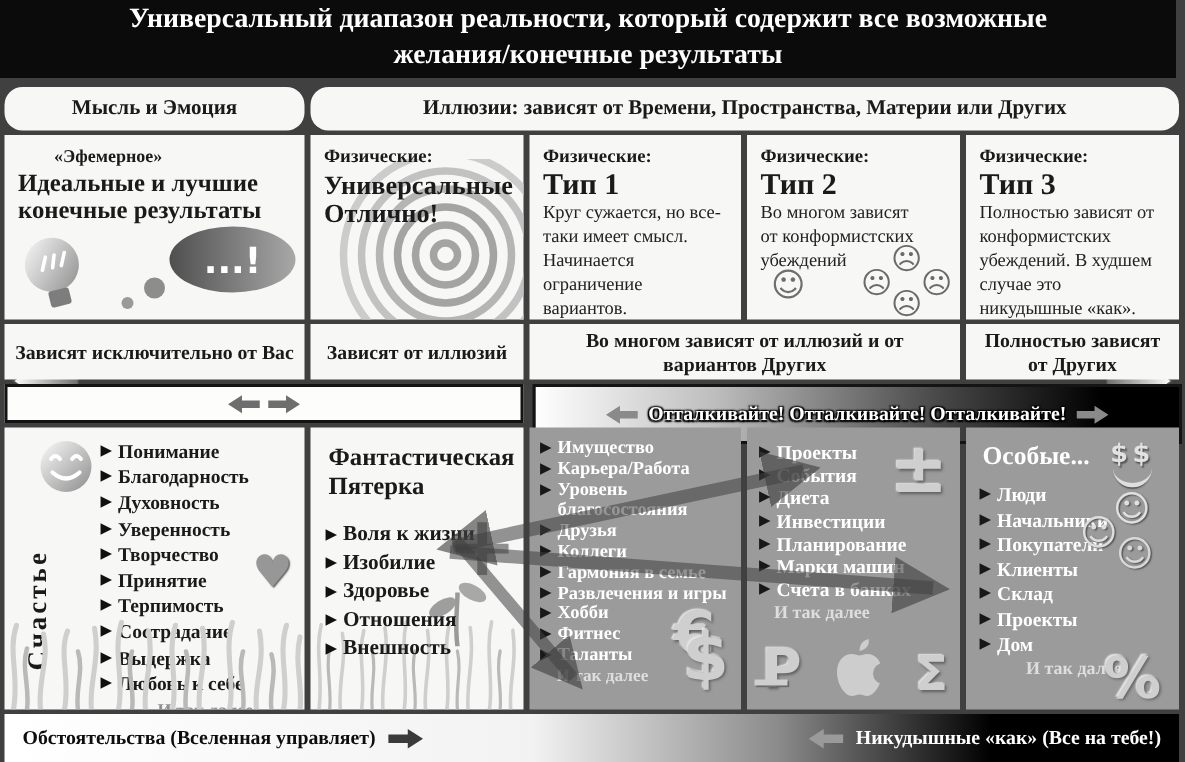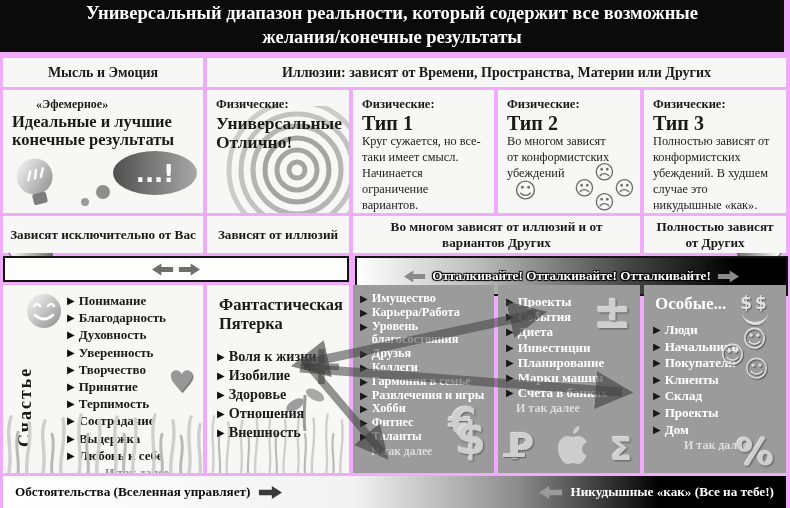--- a/index.html
+++ b/index.html
@@ -1,33 +1,33 @@
 <!DOCTYPE html>
 <html><head>
 <meta charset="utf-8">
 <style>
   html,body{margin:0;padding:0;background:#2b2b2b;}
   #stage{
-    position:relative;width:790px;height:508px;background:#f0abfc;
+    position:relative;width:790px;height:508px;background:#404040;
     font-family:"Liberation Serif",serif;color:#1a1a1a;overflow:hidden;
     -webkit-font-smoothing:antialiased;
   }
   .c{position:absolute;background:#f7f7f5;box-sizing:border-box;overflow:hidden;}
   .gray{background:#9b9b9b;color:#fff;}
   .center{display:flex;align-items:center;justify-content:center;text-align:center;}
 
   
   #title-band{left:3px;top:3px;width:784px;height:52px;background:#0b0b0b;color:#fff;
     display:flex;align-items:center;justify-content:center;text-align:center;
     font-size:18.5px;font-weight:700;line-height:1.28;padding:0 58px;box-sizing:border-box;}
   .band-arrow{position:absolute;top:50%;transform:translateY(-50%);}
   #band-arrow-left{left:8px;} #band-arrow-right{right:8px;}
 
   
-  .hdr{font-size:14px;font-weight:700;}
+  .hdr{font-size:14px;font-weight:700;border-radius:12px;}
   .dep{font-size:13.2px;font-weight:700;line-height:1.2;padding:2px 6px;}
 
   
   .typecell{padding:7px 9px;}
   .tag{font-size:12.5px;font-weight:700;}
   .type-title{font-size:20px;font-weight:700;line-height:1.02;margin-top:1px;}
   .type-body{font-size:12.3px;line-height:1.3;margin-top:1px;color:#222;}
   .eph-tag{font-size:12px;font-weight:700;margin-left:24px;}
   .eph-title{font-size:16.5px;font-weight:700;line-height:1.12;margin-top:1px;}
   .uni-title{font-size:17.5px;font-weight:700;line-height:1.08;margin-top:2px;position:relative;z-index:2;}

